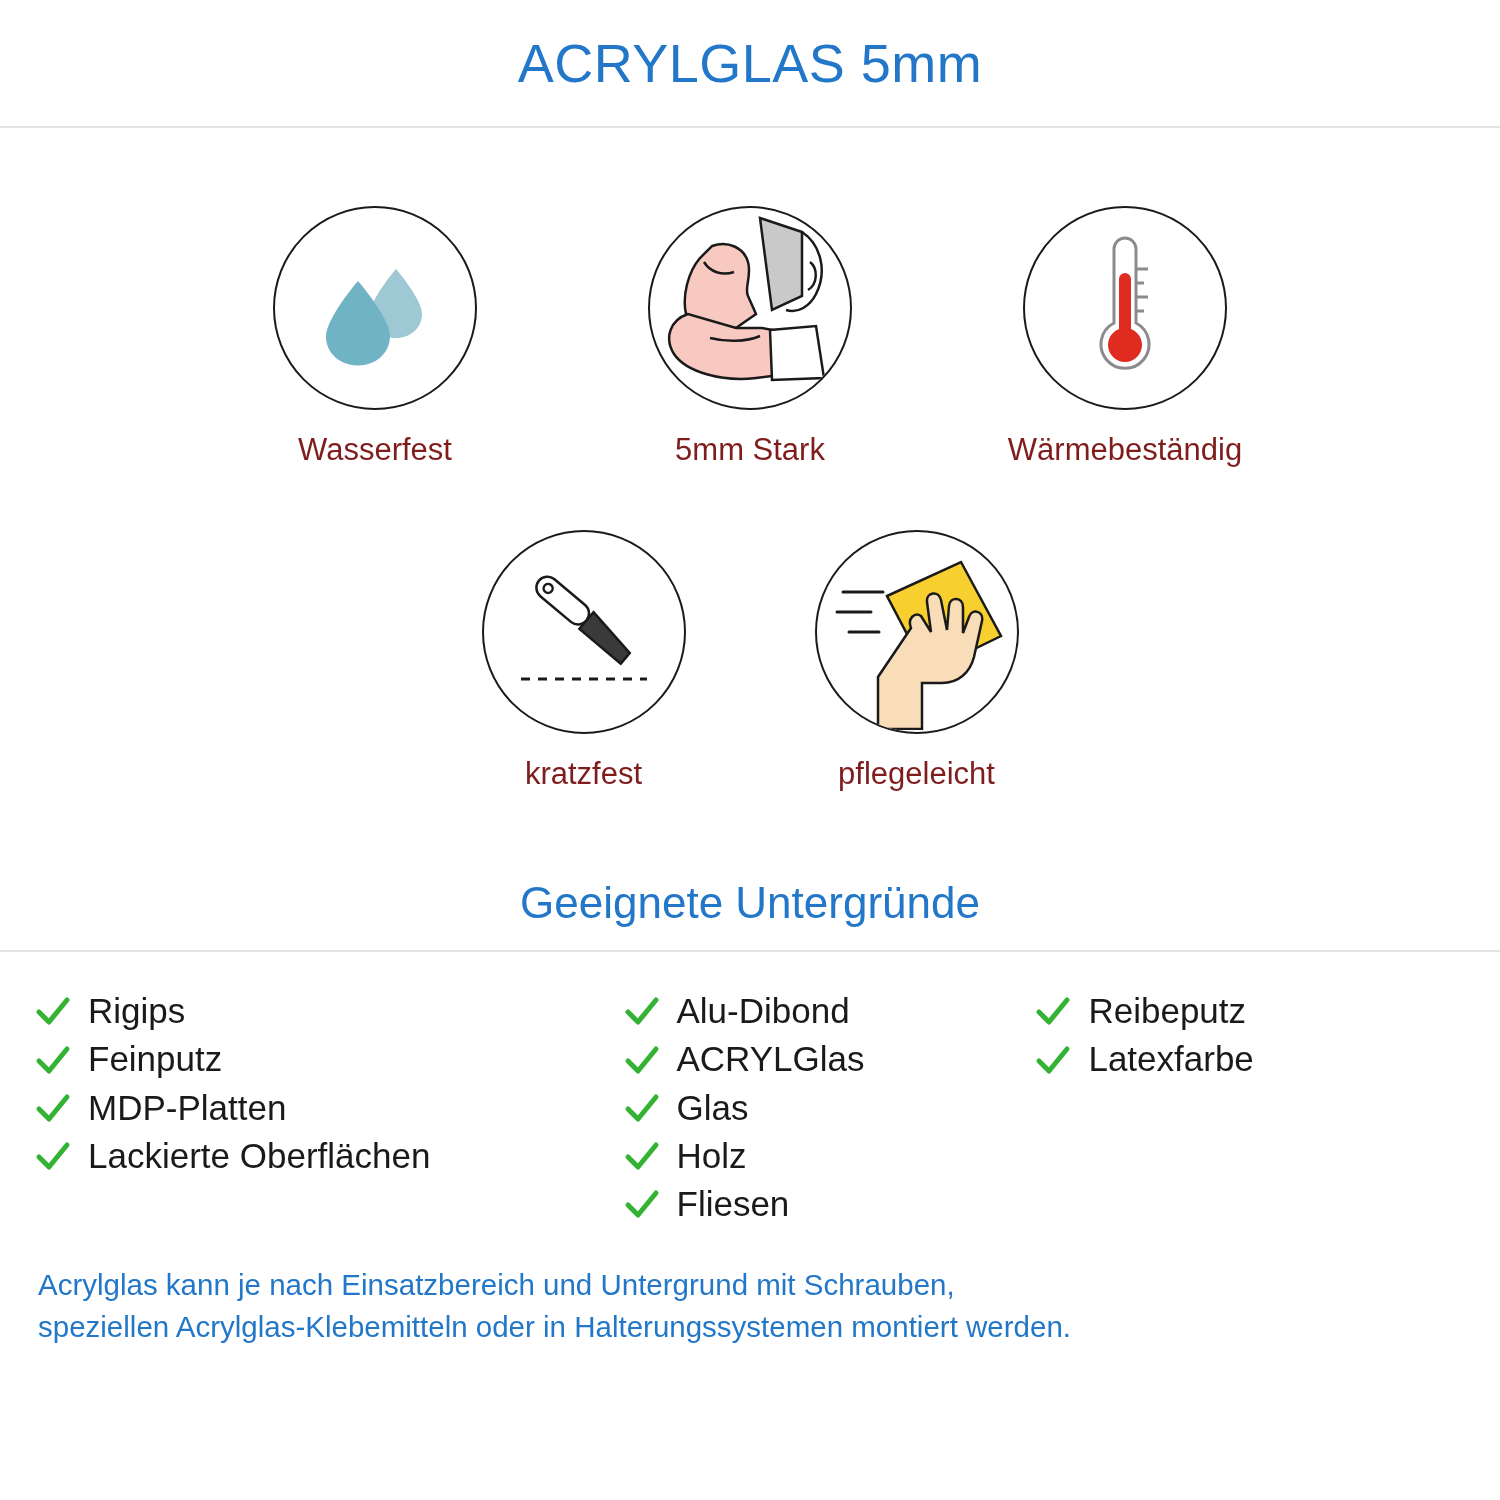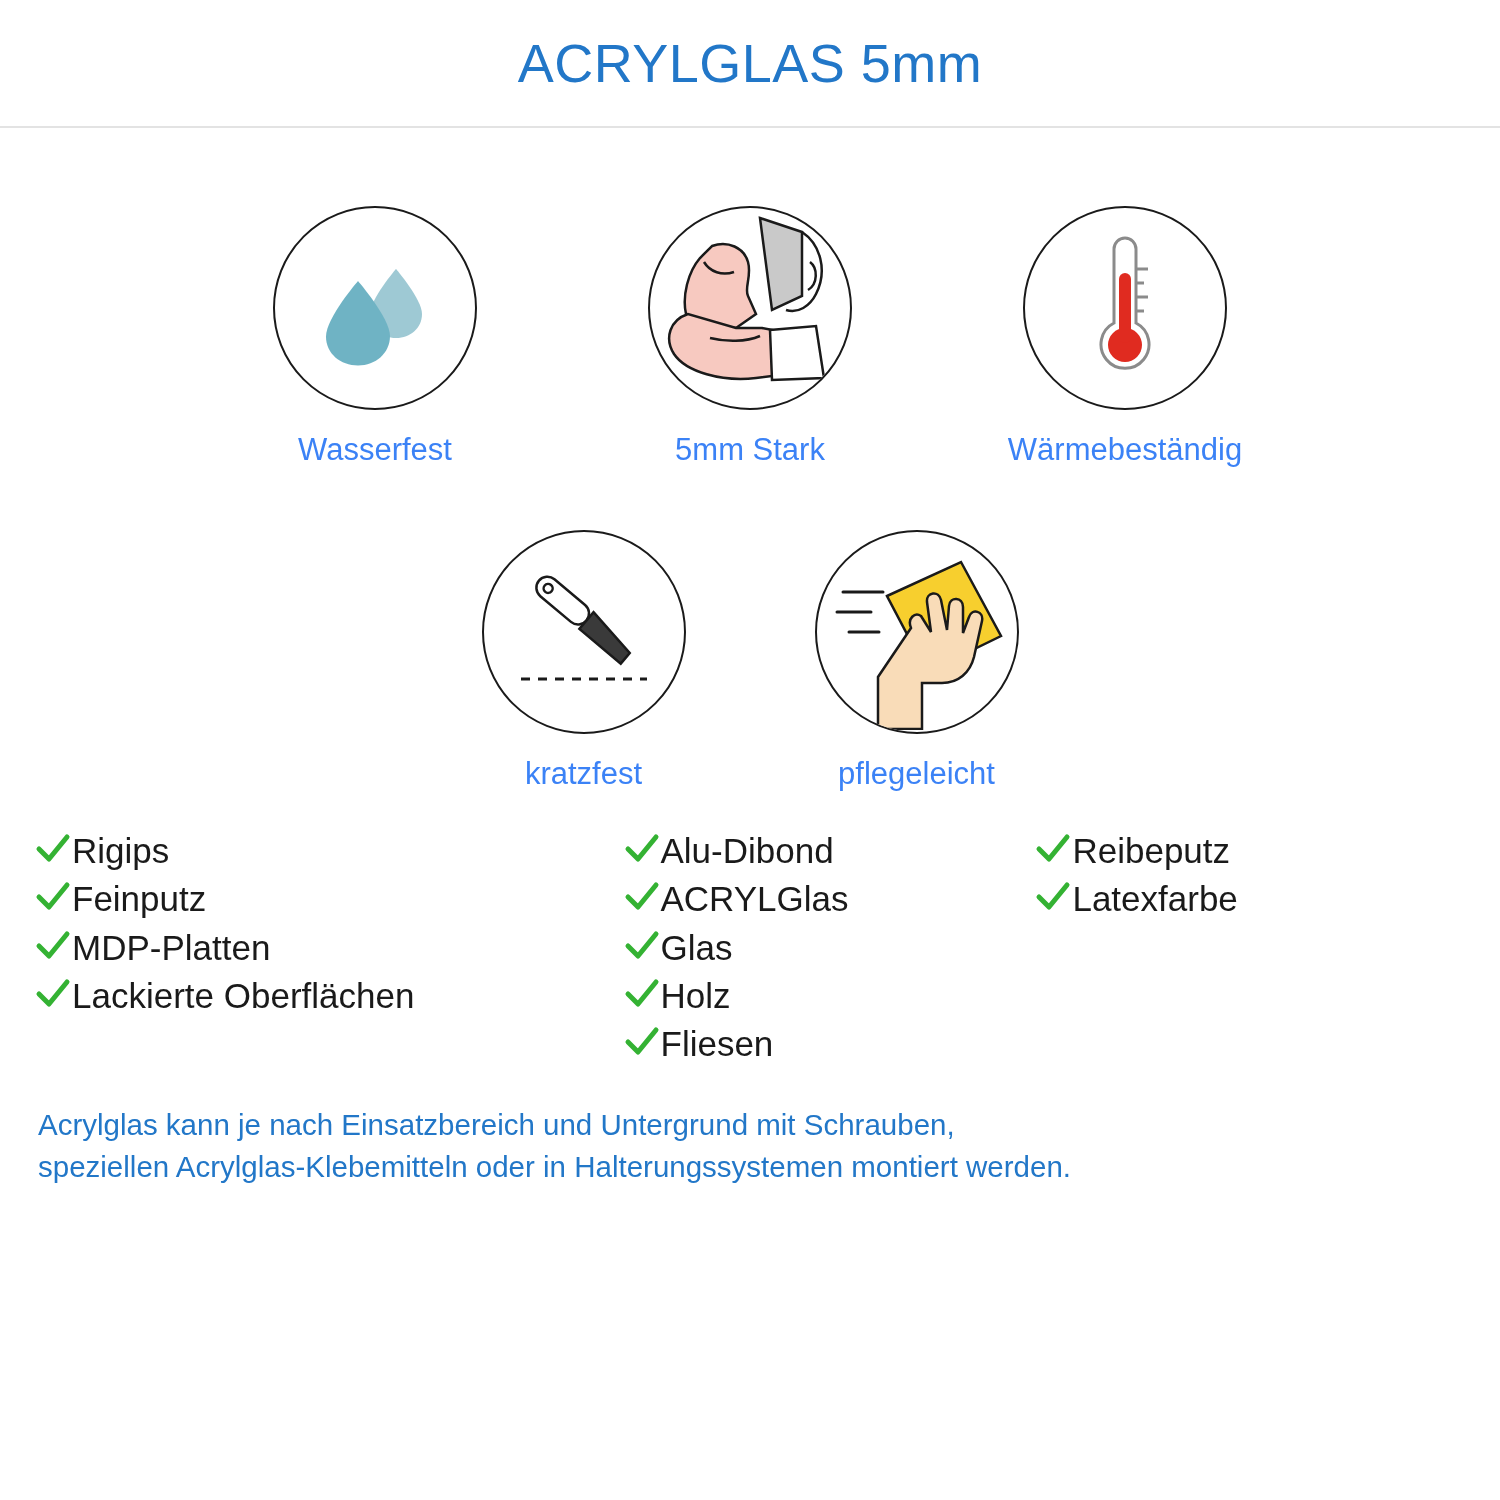--- a/index.html
+++ b/index.html
@@ -64,21 +64,21 @@
     position: relative;
     overflow: hidden;
     background: #fff;
     display: flex;
     align-items: center;
     justify-content: center;
   }
   .feature-label {
     margin-top: 22px;
     font-size: 31px;
-    color: #3b82f6;
+    color: #7f1d1d;
     white-space: nowrap;
   }
 
   
   .section-title-wrap {
     margin-top: 86px;
     text-align: center;
     padding-bottom: 22px;
     border-bottom: 2px solid #e3e3e3;
   }
@@ -98,21 +98,22 @@
   .check-col {
     display: flex;
     flex-direction: column;
     gap: 7px;
   }
   .col1 { width: 600px; }
   .col2 { width: 420px; }
   .col3 { width: 440px; }
   .check-item {
     display: flex;
-    align-items: flex-start;
+    align-items: flex-end;
+    gap: 16px;
     font-size: 35px;
     color: #1a1a1a;
     line-height: 1.18;
     white-space: nowrap;
   }
   .check-mark {
     flex: 0 0 auto;
     width: 38px;
     height: 38px;
     display: inline-block;
@@ -236,20 +237,23 @@
               <path d="M92 94 c-4-10 4-16 10-12 l10 16 l-4-30 c-1-10 12-12 14-2 l6 30 l2-24 c1-10 14-9 14 1 l0 26 l6-16 c3-9 15-6 13 4 l-8 36 c-4 16-16 26-32 26 l-20 0 l0 46 l-44 0 l0-52 z" fill="#f9dcb8" stroke="#1a1a1a" stroke-width="2.5"></path>
             </svg>
           </span>
         </div>
         <div class="feature-label">pflegeleicht</div>
       </div>
 
     </div>
   </div>
 
+  <div class="section-title-wrap">
+    <div class="section-title">Geeignete Untergründe</div>
+  </div>
 
   <div class="checklist">
 
     <div class="check-col col1">
       <div class="check-item">
         <span class="check-mark">
           <svg width="38" height="38" viewBox="0 0 38 38">
               <path d="M5 19 L15 29 L33 7" fill="none" stroke="#34b233" stroke-width="5" stroke-linecap="round" stroke-linejoin="round"></path>
             </svg>
         </span>

